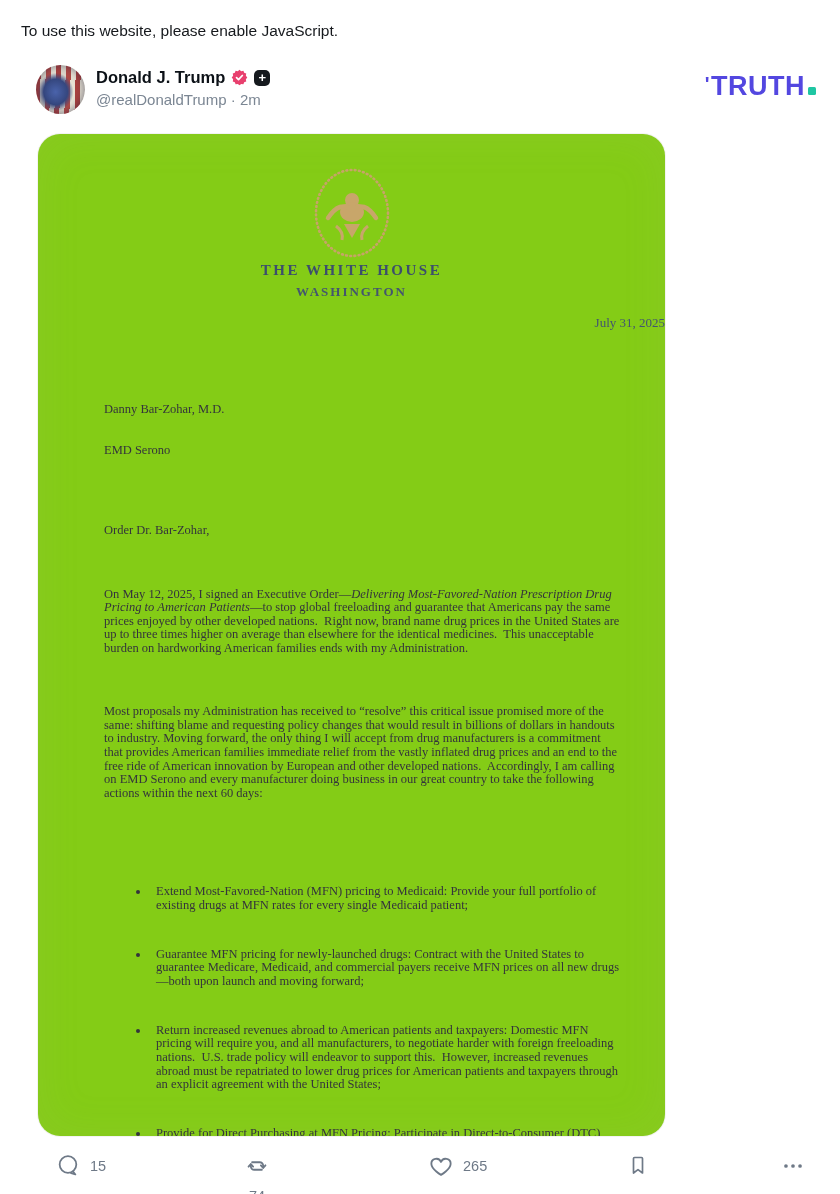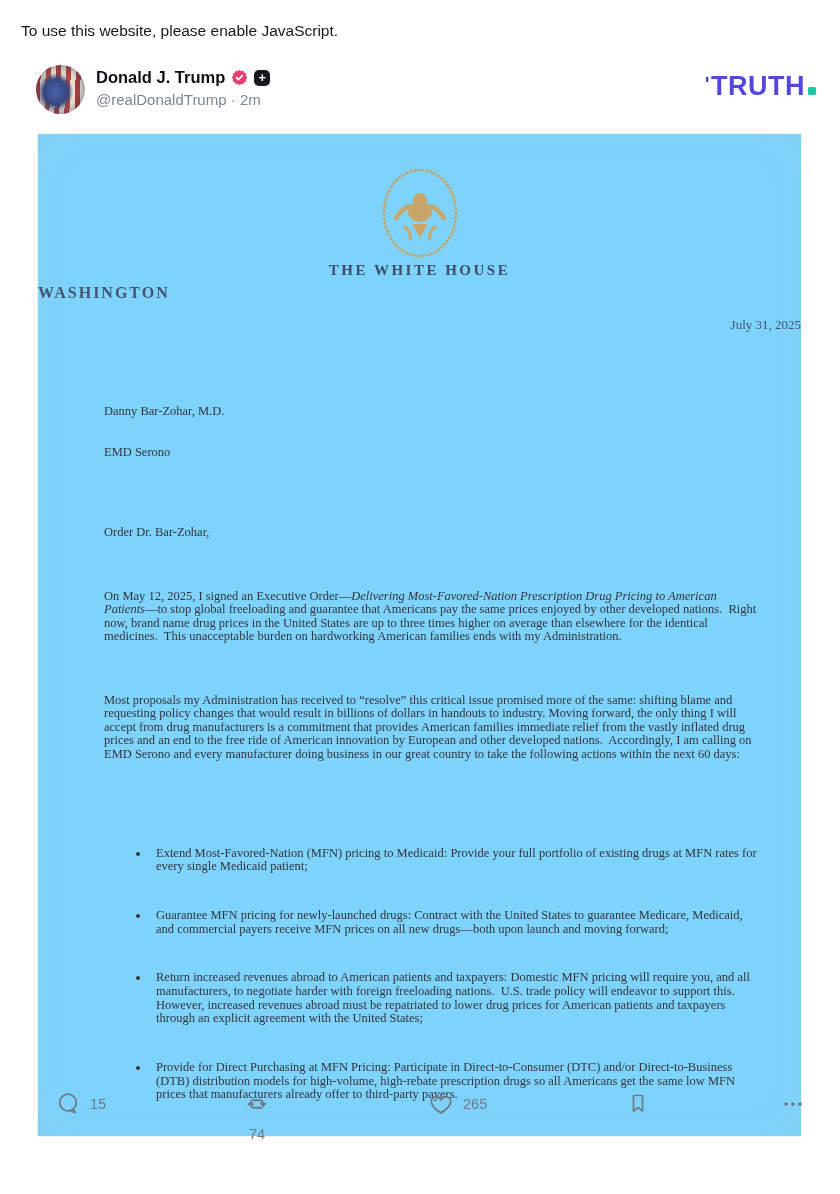--- a/index.html
+++ b/index.html
@@ -28,42 +28,42 @@
   }
   .meta-row{position:absolute;left:96px;top:31px;font-size:15px;color:#7b8693;}
   .truth-logo{
     position:absolute;right:24px;top:11px;font-size:27px;font-weight:800;letter-spacing:.5px;
     color:#5347e0;display:flex;align-items:baseline;
   }
   .truth-tick{font-size:20px;margin-right:1px;transform:translateY(-4px);font-weight:800;}
   .truth-dot{width:8px;height:8px;background:#1fc6a3;display:inline-block;margin-left:3px;border-radius:1.5px;}
   
   .letter{
-    position:absolute;left:38px;top:134px;width:763px;height:1002px;
-    background:#7dd3fc;overflow:hidden;
+    position:absolute;left:38px;top:134px;width:627px;height:1002px;
+    background:#84cc16;overflow:hidden;
     box-shadow:0 0 0 1px rgba(160,160,150,.12), inset 0 0 45px rgba(190,185,160,.10);
-    font-family:"Liberation Serif",serif;color:#34343c;
+    font-family:"Liberation Serif",serif;color:#34343c;border-radius:22px;
   }
   .seal{display:block;margin:32px auto 2px auto;}
   .wh-title{text-align:center;font-size:15px;font-weight:700;letter-spacing:2.5px;color:#3c4e6d;}
-  .wh-sub{font-size:16px;font-weight:700;letter-spacing:2px;color:#445570;margin-top:5px;}
+  .wh-sub{text-align:center;font-size:13px;font-weight:700;letter-spacing:2px;color:#445570;margin-top:5px;}
   .wh-date{text-align:right;font-size:13px;color:#445570;margin-top:15px;}
   .letter-body{margin:18px 44px 0 66px;font-size:12.5px;line-height:13.6px;white-space:pre-wrap;}
   .recipient div{white-space:pre-wrap;}
   .salutation{margin-top:12px;}
   .para{margin-top:9px;}
   .bullet-list{list-style:none;margin:9px 0 0 0;padding:0;}
   .bullet-list li{position:relative;padding-left:52px;margin-top:8px;}
   .bullet-list li::before{
     content:"";position:absolute;left:32px;top:5px;width:4px;height:4px;border-radius:50%;background:#34343c;
   }
   .b{font-weight:400;}
   .it{font-style:italic;}
   
-  .action-bar{position:absolute;left:0;top:1084px;width:840px;height:44px;}
+  .action-bar{position:absolute;left:0;top:1146px;width:840px;height:44px;}
   .action{position:absolute;display:flex;align-items:center;gap:9px;color:#6e7987;font-size:14.5px;cursor:pointer;}
   .action svg{display:block;}
   .a-reply{left:56px;top:7px;}
   .a-retruth{left:244px;top:7px;flex-direction:column;}
   .a-like{left:428px;top:7px;}
   .a-bookmark{left:626px;top:7px;}
   .a-more{left:780px;top:7px;}
 </style>
 </head>
 <body>

